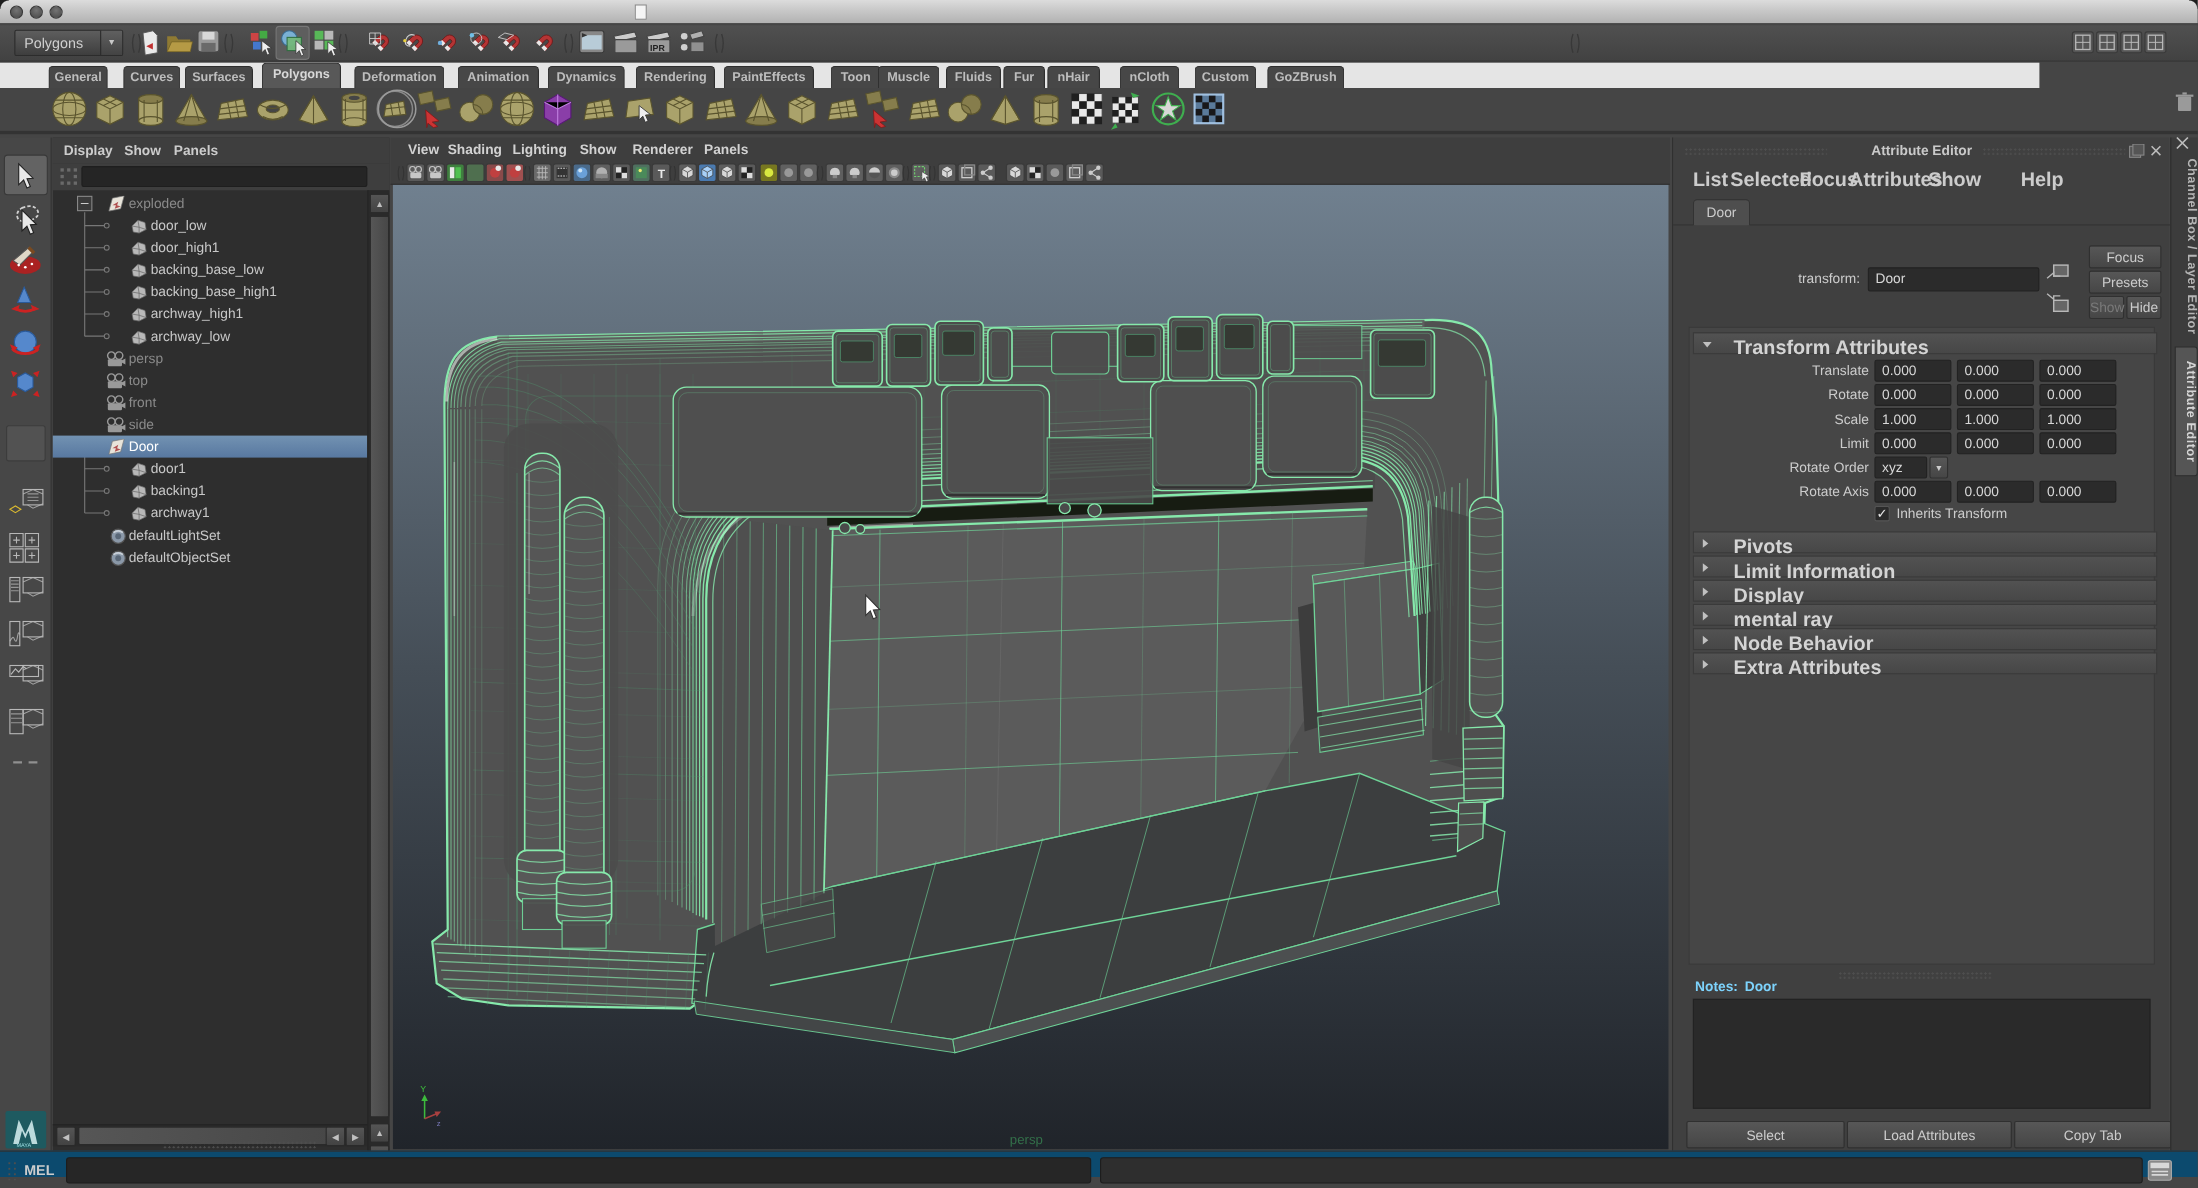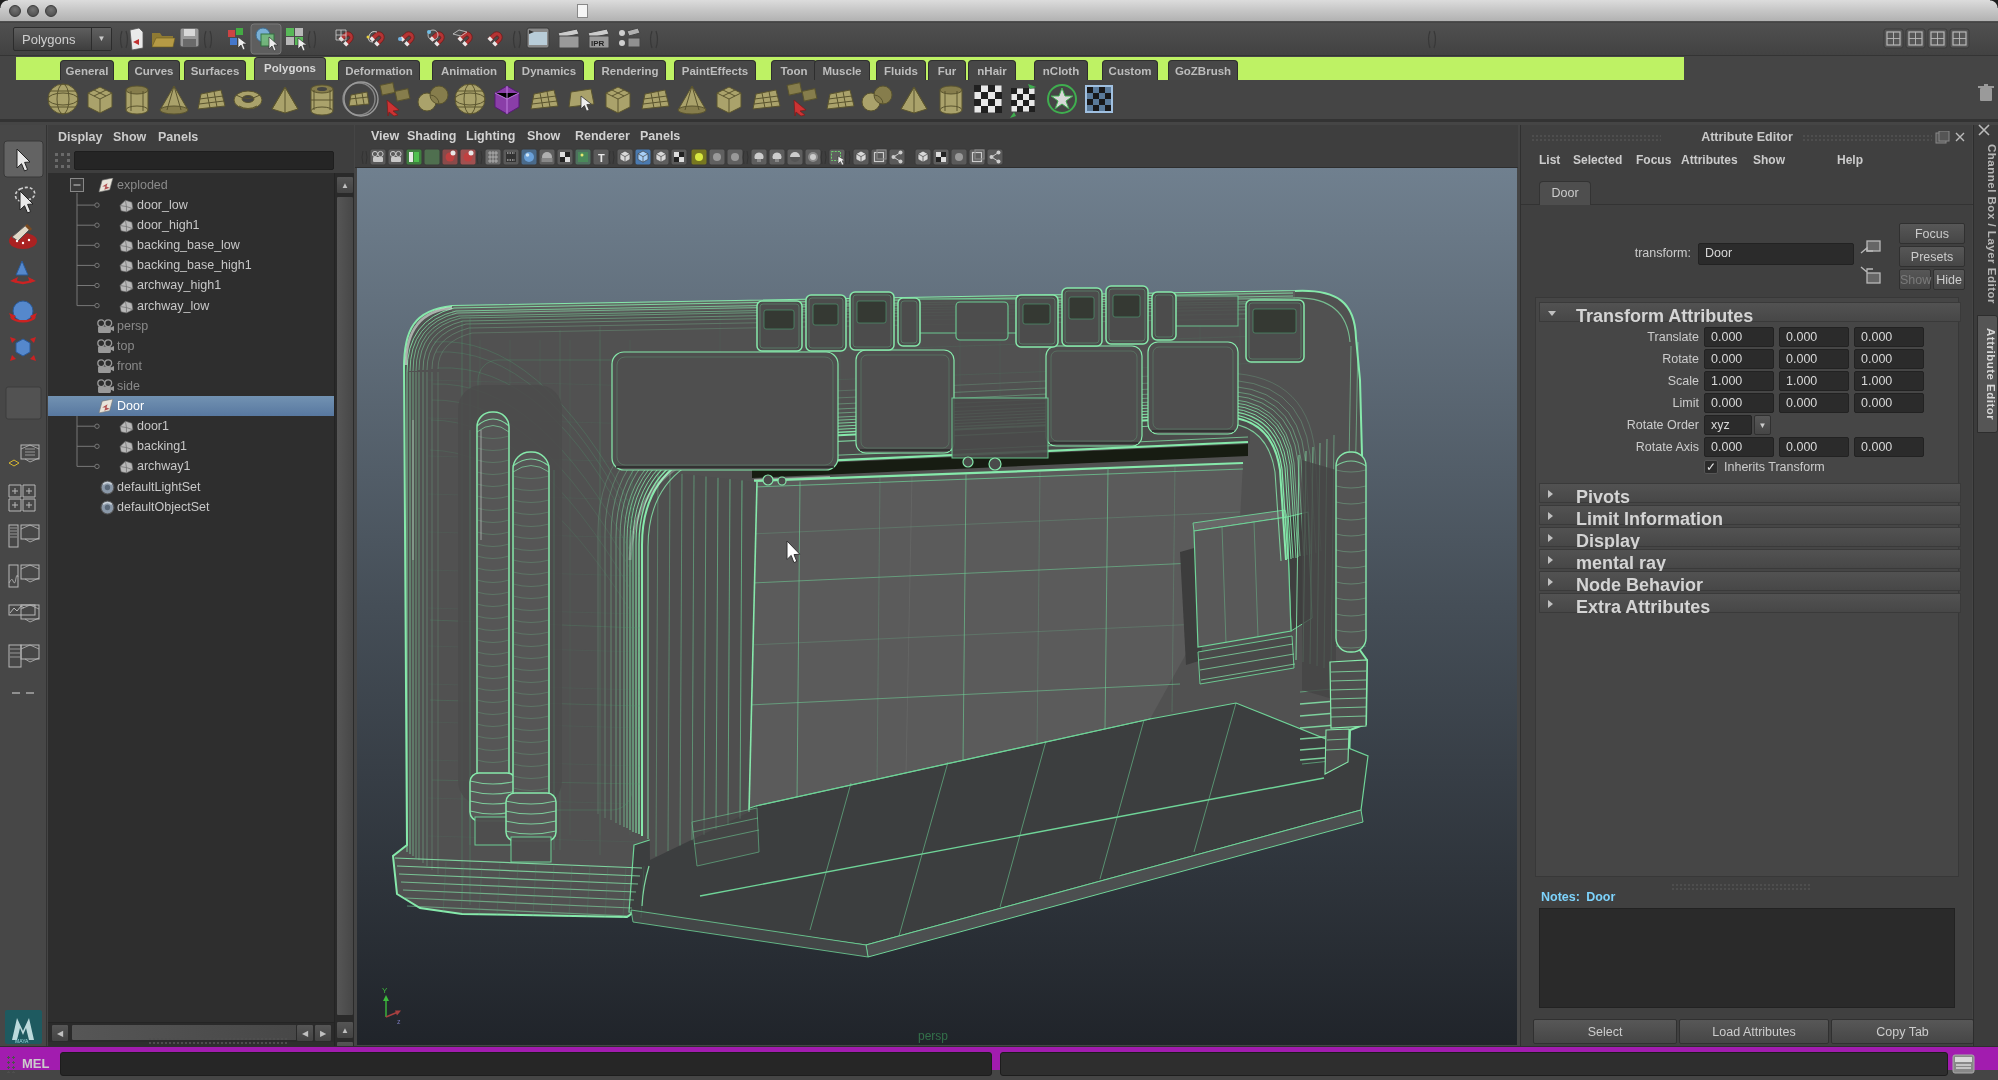--- a/index.html
+++ b/index.html
@@ -13,21 +13,21 @@
 #titletext{top:3px;font-size:13.5px;color:#3c3c3c;white-space:pre;letter-spacing:0.55px;}
 #docicon{left:577px;top:4px;width:11px;height:14px;background:#f5f5f5;border:1px solid #888;}
 
 #toolbar{left:0;top:23px;width:1998px;height:33px;background:linear-gradient(#505050,#424242);
  border-bottom:1px solid #343434;}
 #polydrop{left:13px;top:4px;width:99px;height:24px;background:linear-gradient(#5e5e5e,#3e3e3e);
  border:1px solid #2c2c2c;border-radius:2px;color:#cfcfcf;font-size:13px;line-height:23px;padding-left:8px;}
 #polydrop .dd{position:absolute;right:0;top:0;width:20px;height:22px;border-left:1px solid #2c2c2c;
  background:linear-gradient(#606060,#434343);color:#c9c9c9;font-size:8px;text-align:center;line-height:22px;}
 
-#shelftabs{left:16px;top:57px;width:1668px;height:23px;background:#bef264;}
+#shelftabs{left:0;top:57px;width:1854px;height:23px;background:#e5e5e5;}
 .stab{position:absolute;top:3px;height:20px;background:#474747;border:1px solid #2e2e2e;border-bottom:none;
  border-radius:4px 4px 0 0;color:#bdbdbd;font-size:11.5px;font-weight:bold;text-align:center;}
 .stab.act{background:#585858;color:#d8d8d8;top:0;height:23px;}
 #shelficons{left:0;top:80px;width:1998px;height:42px;background:#454545;border-bottom:3px solid #333333;}
 
 #toolbox{left:0;top:125px;width:47px;height:921px;background:#474747;border-right:1px solid #333;}
 
 #outliner{left:48px;top:125px;width:306px;height:921px;background:#2e2e2e;}
 #outmenu{left:0;top:0;width:306px;height:24px;background:#3e3e3e;color:#cccccc;font-size:12.5px;font-weight:bold;}
 #outmenu span{position:absolute;top:5px;}
@@ -43,21 +43,21 @@
  border:1px solid #2a2a2a;border-radius:2px;color:#c0c0c0;font-size:8px;text-align:center;line-height:18px;}
 .sthumb{position:absolute;background:linear-gradient(90deg,#565656,#474747);border:1px solid #2a2a2a;border-radius:2px;}
 
 #vptool{left:355px;top:125px;width:1163px;height:43px;background:#3e3e3e;border-bottom:1px solid #2e2e2e;}
 #vpmenu{left:0;top:0;width:1163px;height:22px;color:#d2d2d2;font-size:12.5px;font-weight:bold;}
 #vpmenu span{position:absolute;top:4px;}
 
 #ae{left:1520px;top:125px;width:452px;height:921px;background:#404040;border-left:1px solid #303030;}
 #aetitle{left:0;top:0;width:452px;height:24px;color:#c9c9c9;font-size:12.5px;font-weight:bold;text-align:center;line-height:24px;}
 .dots{height:7px;background-image:radial-gradient(#4e4e4e 30%,transparent 32%);background-size:4px 4px;top:9px;}
-#aemenu{left:0;top:24px;width:452px;height:24px;color:#cccccc;font-size:12px;font-weight:bold;}
+#aemenu{left:0;top:24px;width:452px;height:24px;color:#cccccc;font-size:18px;font-weight:bold;}
 #aemenu span{position:absolute;top:4px;}
 #aetabs{left:0;top:52px;width:452px;height:28px;border-bottom:1px solid #333;}
 #aetab1{left:18px;top:4px;width:52px;height:24px;background:#4e4e4e;border:1px solid #333;border-bottom:none;
  border-radius:4px 4px 0 0;color:#cccccc;font-size:12.5px;text-align:center;line-height:23px;}
 .aelabel{position:absolute;color:#cccccc;font-size:12.5px;text-align:right;}
 .aefield{position:absolute;background:#2b2b2b;border:1px solid #222;border-radius:2px;color:#d8d8d8;
  font-size:12.5px;padding-left:6px;line-height:19px;}
 .aebtn{position:absolute;background:linear-gradient(#575757,#464646);border:1px solid #303030;border-radius:2px;
  color:#cccccc;font-size:12.5px;text-align:center;}
 .aehdr{position:absolute;left:18px;width:422px;height:20px;background:linear-gradient(#525252,#474747);
@@ -65,21 +65,21 @@
 .aehdr .tri{position:absolute;left:8px;top:6px;width:0;height:0;}
 .tri.right{border-left:5px solid #c0c0c0;border-top:4px solid transparent;border-bottom:4px solid transparent;}
 .tri.down{border-top:5px solid #c0c0c0;border-left:4px solid transparent;border-right:4px solid transparent;margin-top:2px;}
 .aehdr .ht{position:absolute;left:36px;top:3px;}
 
 #rstrip{left:1973px;top:125px;width:25px;height:921px;background:#3c3c3c;border-left:1px solid #2d2d2d;}
 .vtab{position:absolute;left:3px;width:21px;color:#b5b5b5;font-size:11.5px;font-weight:bold;
  writing-mode:vertical-rl;text-align:center;letter-spacing:0.5px;}
 .vtab.act{background:#555555;border:1px solid #2d2d2d;border-radius:0 3px 3px 0;color:#d5d5d5;}
 
-#melbar{left:0;top:1046px;width:1998px;height:24px;background:#a21caf;border-top:1px solid #2f2f2f;padding-left:32px;}
+#melbar{left:0;top:1046px;width:1998px;height:24px;background:#0c4a6e;border-top:1px solid #2f2f2f;padding-left:32px;}
 #melbar .lbl{position:absolute;left:22px;top:9px;color:#cccccc;font-size:13px;font-weight:bold;}
 .melfield{position:absolute;top:5px;height:24px;background:#262626;border:1px solid #1d1d1d;border-radius:3px;}
 </style></head><body>
 <div id="page">
 <div class="abs" id="titlebar"></div>
     <div class="abs" style="left:0;top:0;width:8px;height:8px;background:radial-gradient(circle at 8px 8px, transparent 7px, #1e1e1e 8px);"></div>
     <div class="abs" style="right:0;top:0;width:8px;height:8px;background:radial-gradient(circle at 0px 8px, transparent 7px, #1e1e1e 8px);"></div>
     <div class="abs tl" style="left:9px;"></div>
     <div class="abs tl" style="left:27px;"></div>
     <div class="abs tl" style="left:45px;"></div>

